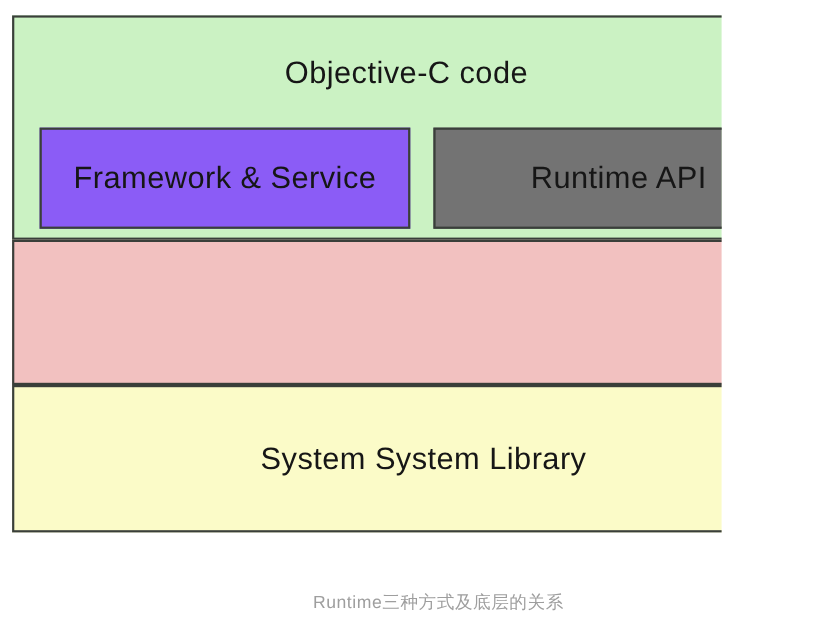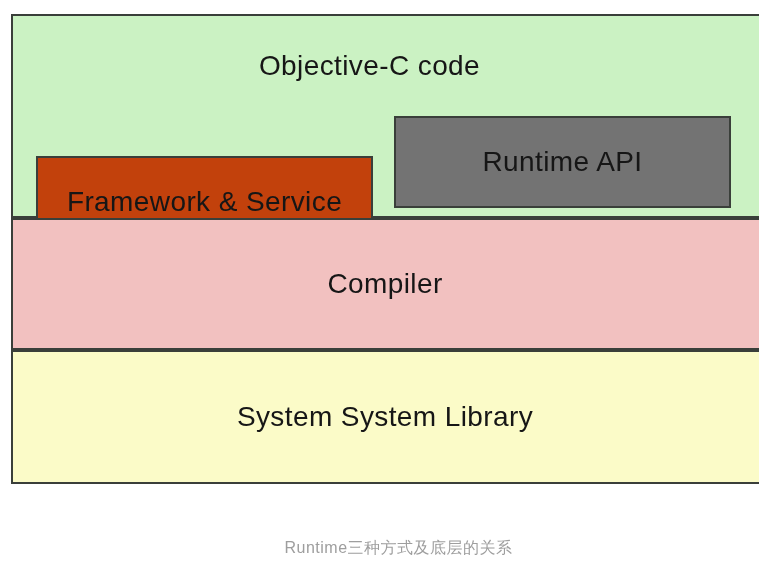--- a/index.html
+++ b/index.html
@@ -7,21 +7,21 @@
     padding: 0;
   }
   body {
     width: 759px;
     height: 569px;
     background: #ffffff;
     font-family: "Liberation Sans", sans-serif;
   }
   .canvas {
     position: relative;
-    width: 759px;
+    width: 656px;
     height: 569px;
     overflow: hidden;
     background: #ffffff;
   }
   .box {
     position: absolute;
     box-sizing: border-box;
     border: 2px solid #3a3f3a;
   }
   
@@ -70,31 +70,30 @@
 </style>
 </head>
 <body>
 
 <div class="canvas">
 
   <div class="box layer-objc" style="background-color: rgb(203, 242, 195);"></div>
 
   <div class="diagram-label label-title">Objective-C code</div>
 
-  <div class="box inner box-framework" style="background-color: #c2410c; margin-top: 40px;">
+  <div class="box inner box-framework" style="background-color: #8b5cf6;">
     <span>Framework &amp; Service</span>
   </div>
 
   <div class="box inner box-api" style="background-color: #737373;">
     <span>Runtime API</span>
   </div>
 
   <div class="box layer-compiler" style="background-color: rgb(242, 193, 192);"></div>
 
-  <div class="diagram-label label-compiler">Compiler</div>
 
   <div class="box layer-runtime" style="background-color: rgb(251, 251, 200);"></div>
 
   <div class="diagram-label label-runtime">System System Library</div>
 
   <div class="caption">Runtime三种方式及底层的关系</div>
 
 </div>
 
 </body></html>

